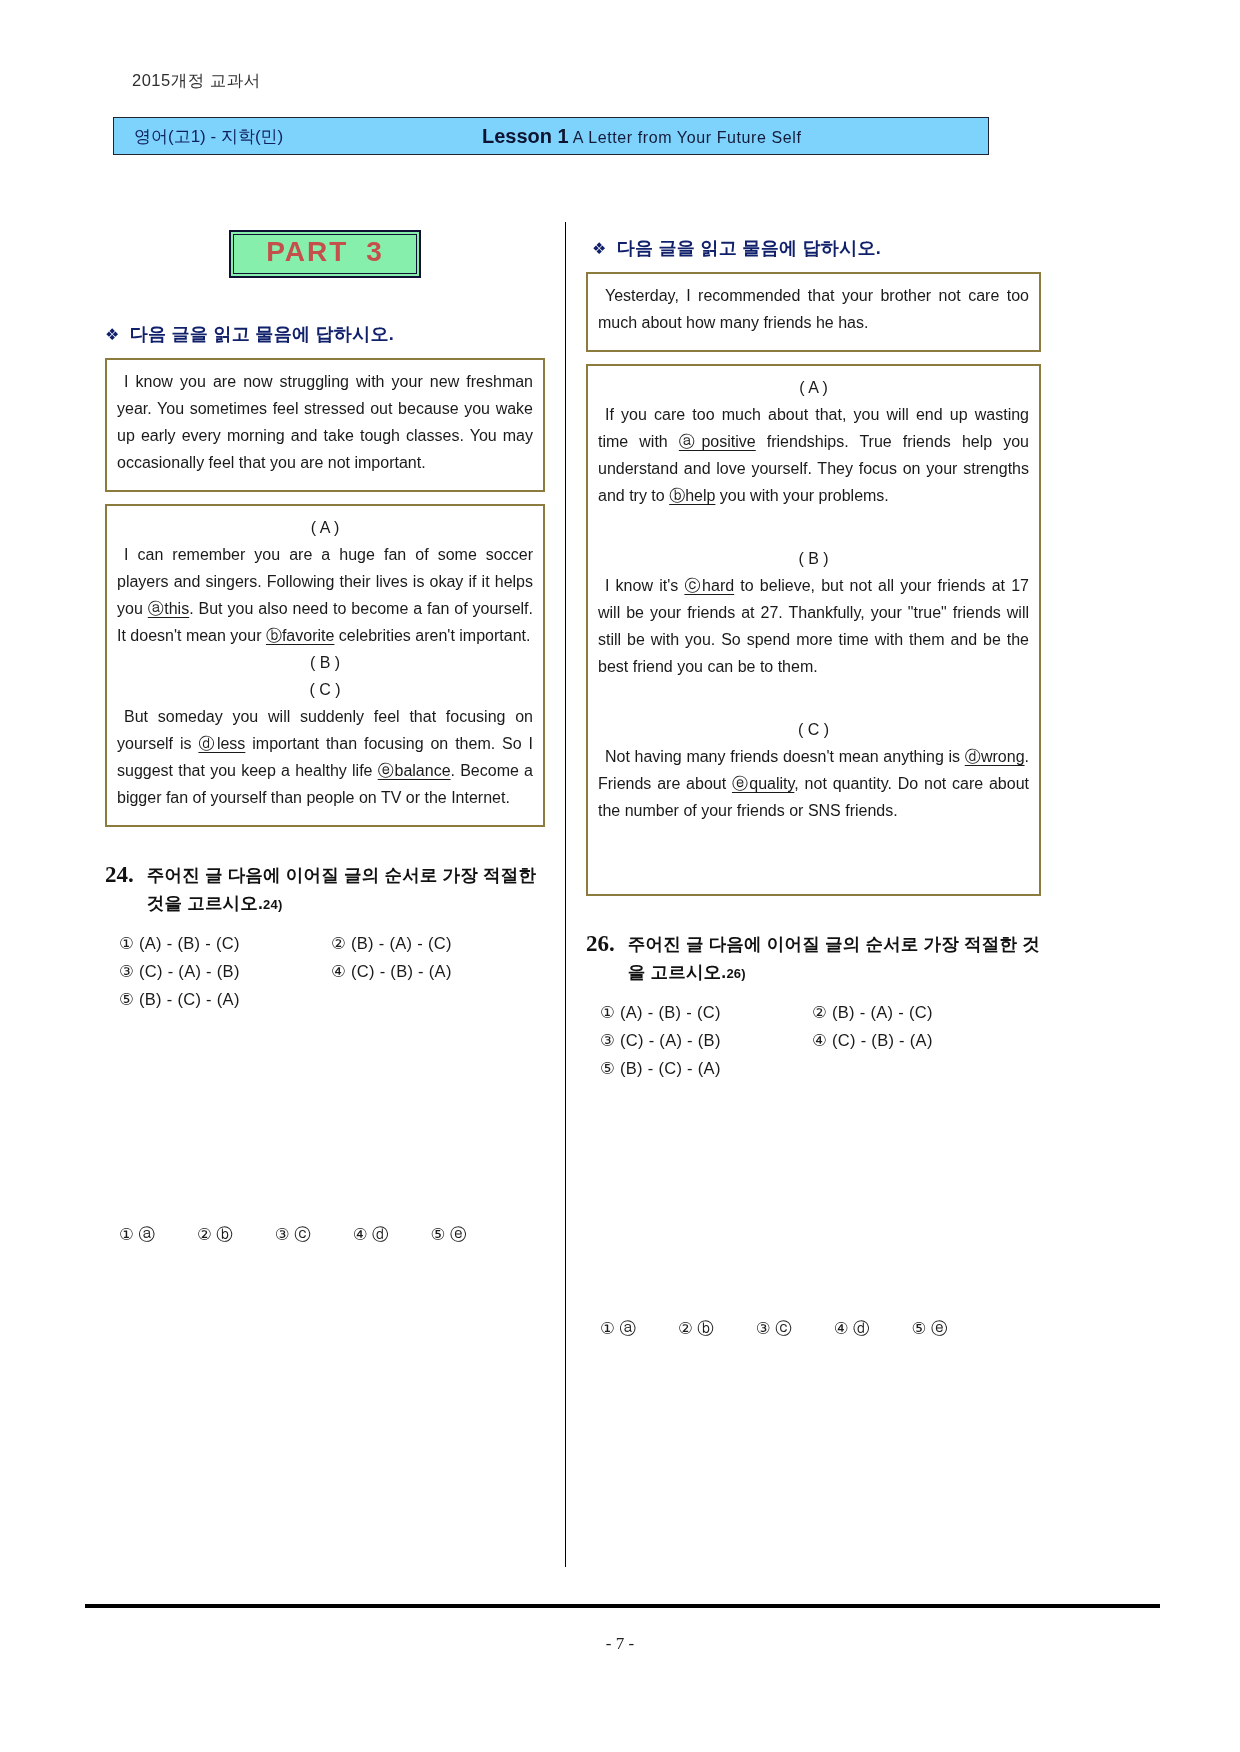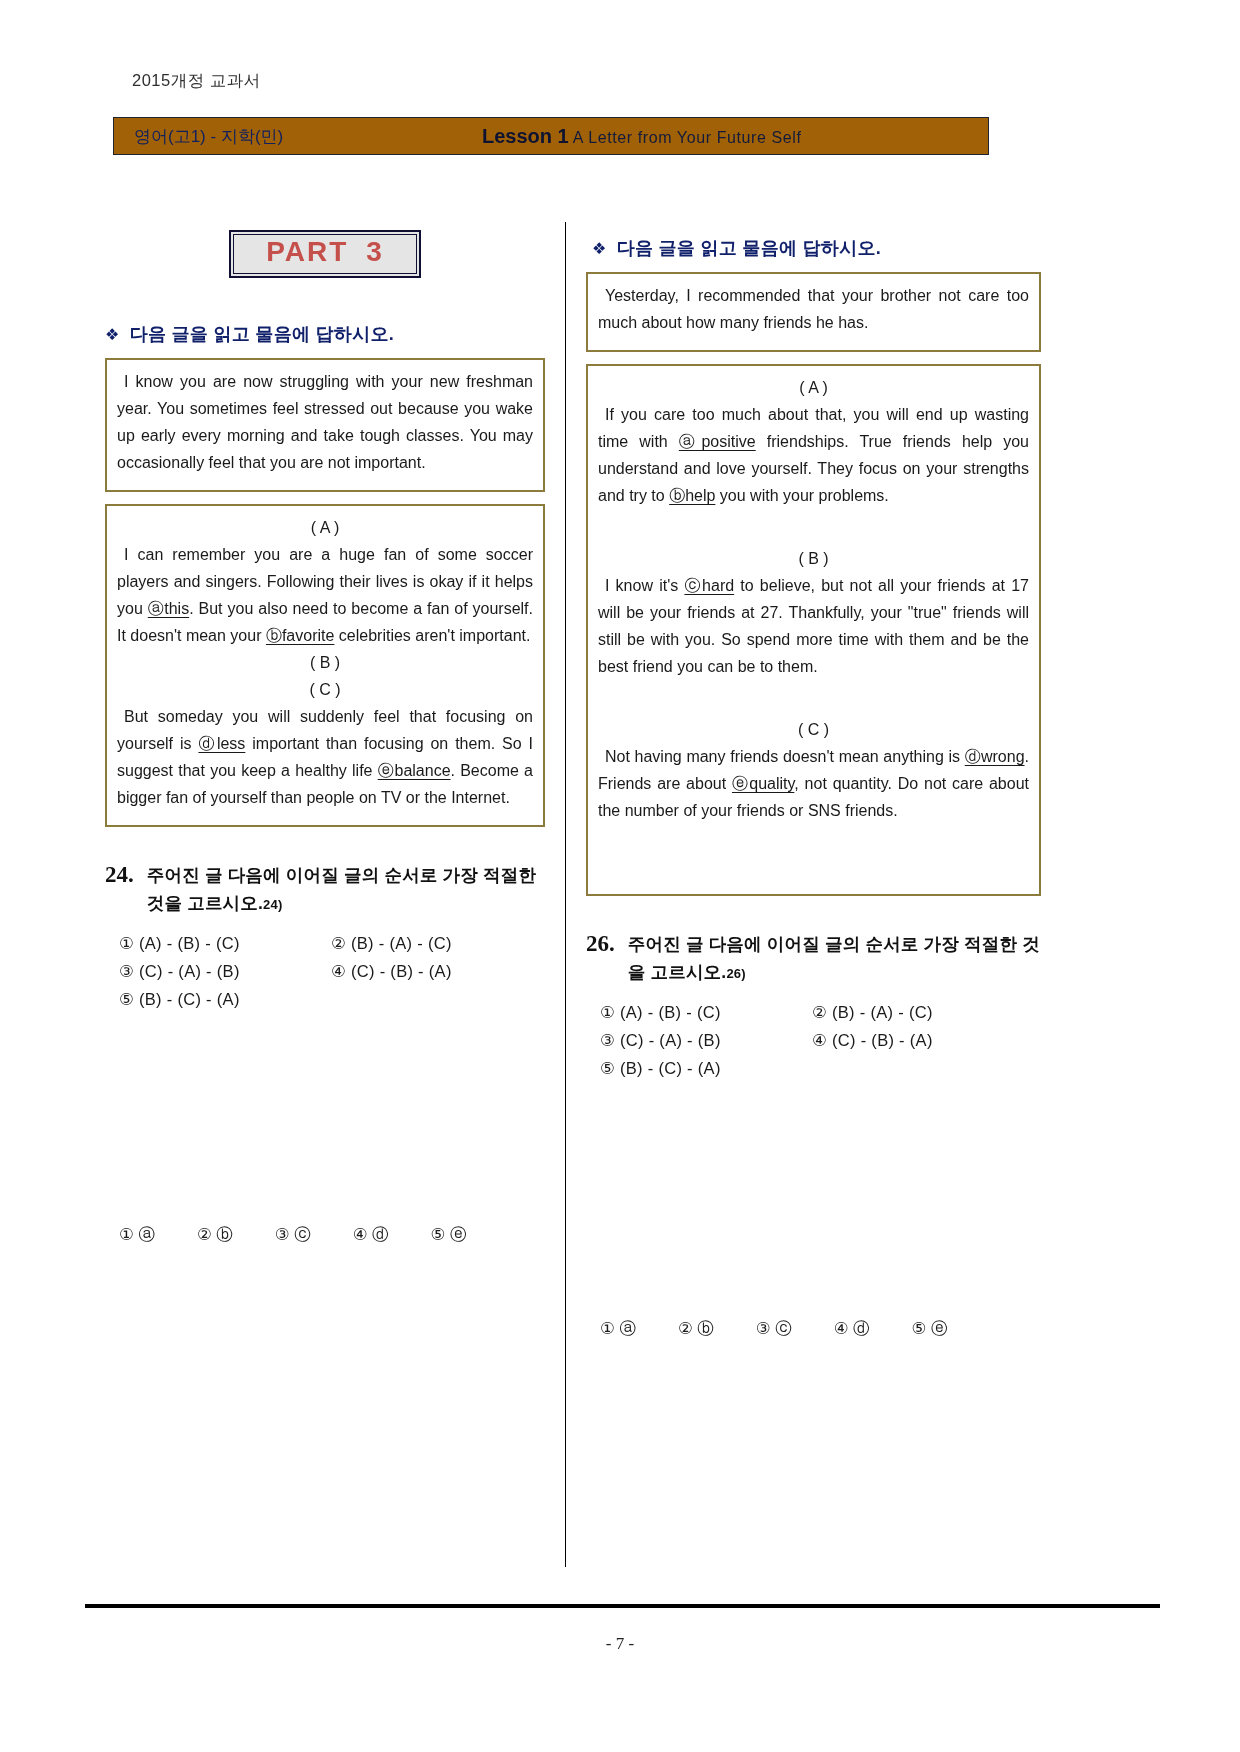--- a/index.html
+++ b/index.html
@@ -4,34 +4,34 @@
 <style>
   html,body { margin:0; padding:0; background:#fff; }
   .page {
     position:relative; width:1240px; height:1752px; background:#ffffff;
     font-family:"Liberation Sans","DejaVu Sans",sans-serif; color:#1e1e1e;
     overflow:hidden;
   }
   .top-label { position:absolute; left:116px; top:70px; font-size:16.5px; color:#2f2f2f; letter-spacing:0.5px;margin-left:16px; }
   .header-bar {
     position:absolute; left:113px; top:117px; width:876px; height:38px;
-    background:#a16207; border:1.5px solid #1f2430; box-sizing:border-box;
+    background:#7dd3fc; border:1.5px solid #1f2430; box-sizing:border-box;
     display:flex; align-items:center;
   }
   .course { margin-left:20px; font-size:17px; color:#10205e; }
   .lesson-group { position:absolute; left:368px; display:flex; align-items:baseline; gap:4px; }
   .lesson-num { font-size:20px; font-weight:bold; color:#0d1330; }
   .lesson-title { font-size:16px; color:#141b3a; letter-spacing:0.6px; }
 
   .columns { position:absolute; left:105px; top:222px; width:936px; display:flex; align-items:stretch; min-height:1345px; }
   .col-left { width:440px; }
   .col-right { width:455px; margin-left:20px; }
   .vdivider { width:1px; background:#000; margin-left:20px; }
 
-  .part-outer { width:fit-content; margin:8px auto 0; border:2px solid #101034; padding:2px; background:#e5e5e5; }
+  .part-outer { width:fit-content; margin:8px auto 0; border:2px solid #101034; padding:2px; background:#86efac; }
   .part-inner { border:1px solid #101034; padding:1px 32px 5px; }
   .part-text { font-size:28px; font-weight:bold; color:#c5504b; letter-spacing:2px; word-spacing:8px; }
 
   .instruction { margin-top:44px; font-size:18px; font-weight:bold; color:#10206b; letter-spacing:0.3px; }
   .col-right .instruction { margin-top:14px; margin-left:6px; }
   .diamond { margin-right:10px; font-size:16px; }
 
   .pbox {
     border:2px solid #8b7c3e; margin-top:12px; padding:8px 10px 14px;
     font-size:16px; line-height:27px; text-align:justify; color:#1a1a1a;

